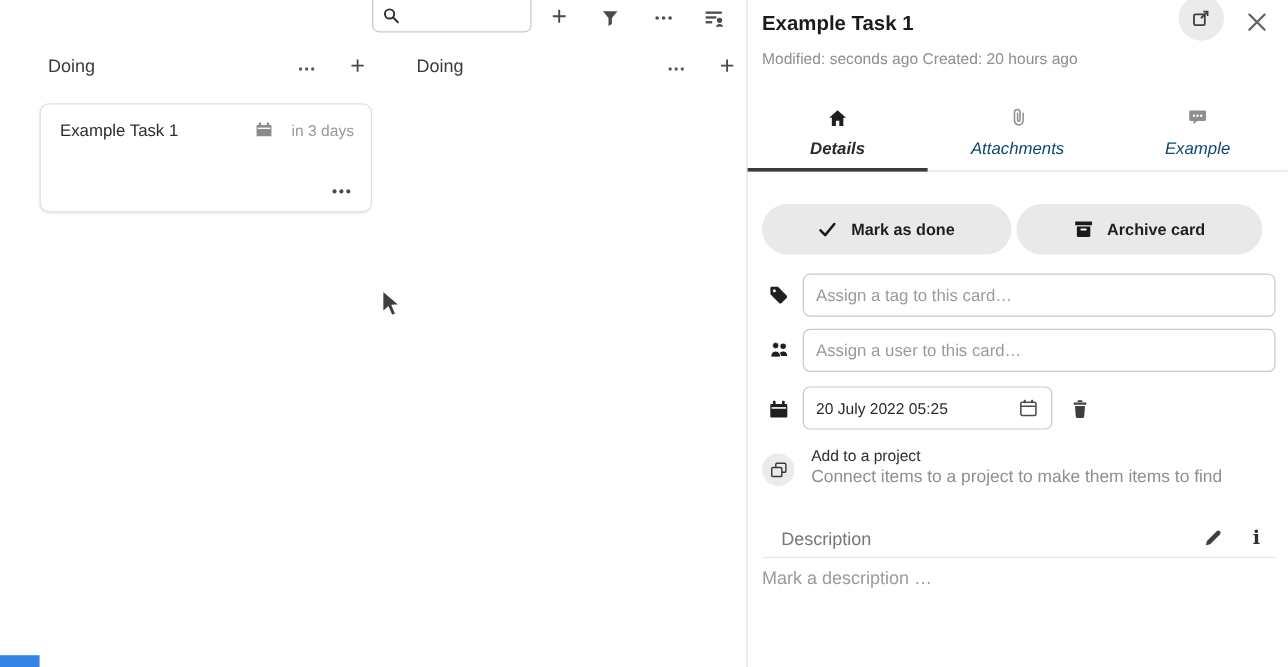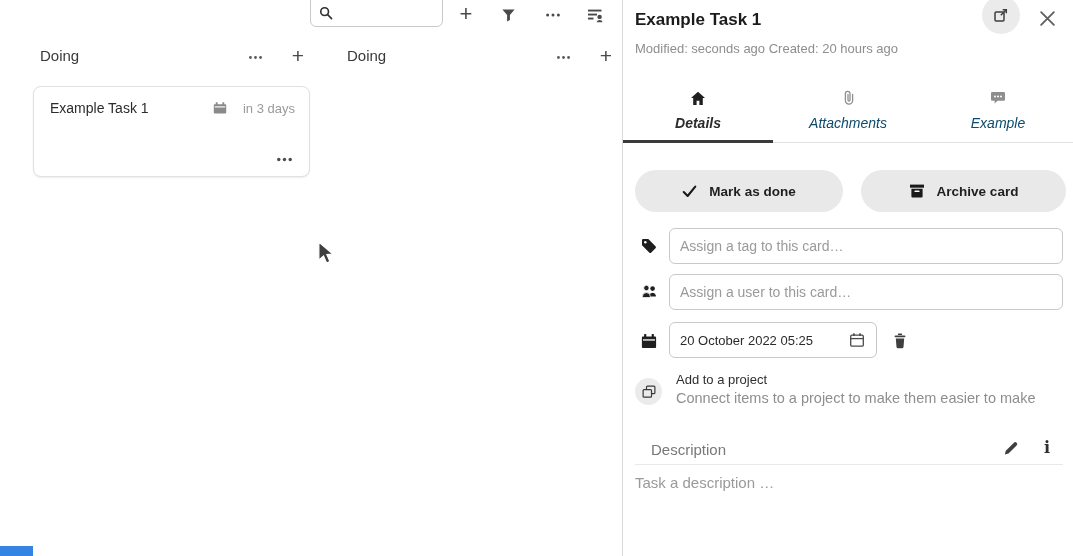--- a/index.html
+++ b/index.html
@@ -55,21 +55,21 @@
   }
   .close-btn { position:absolute; left:413px; top:7px; width:22px; height:22px; display:flex; align-items:center; justify-content:center; color:#5f5f5f; }
 
   .tabs { position:absolute; left:0; top:85px; width:450px; height:58px; display:flex; border-bottom:1px solid #e0e0e0;font-style:italic; }
   .tab { width:150px; display:flex; flex-direction:column; align-items:center; justify-content:flex-start; padding-top:5px; position:relative; }
   .tab .tab-label { margin-top:9px; font-size:14px; color:#0c4a6e; }
   .tab.active .tab-label { color:#2b2b2b; font-weight:bold; }
   .tab.active::after { content:""; position:absolute; left:0; bottom:-1px; width:100%; height:3px; background:#3a3a3a; }
   .tab-icon { height:16px; display:flex; align-items:center; }
 
-  .action-row { position:absolute; left:12px; top:170px; display:flex; gap:18px; }
+  .action-row { position:absolute; left:12px; top:170px; display:flex; gap:4px; }
   .pill-btn {
     height:42px; border:none; border-radius:21px; background:#e9e9e9;
     display:flex; align-items:center; justify-content:center; gap:12px;
     font-family:inherit; font-size:13.5px; font-weight:bold; color:#1f1f1f;
   }
   .pill-btn.done { width:208px; }
   .pill-btn.archive { width:205px; }
 
   .field-row { position:absolute; left:0; width:450px; }
   .row-icon { position:absolute; left:18px; top:10px; color:#1f1f1f; }
@@ -302,21 +302,21 @@
   <div class="field-row" style="top:322px;">
     <span class="row-icon" style="top:11px;">
       <svg width="16" height="16" viewBox="0 0 16 16">
         <rect x="3.1" y="1" width="2.2" height="3.4" rx="0.6" fill="#1f1f1f"></rect>
         <rect x="10.7" y="1" width="2.2" height="3.4" rx="0.6" fill="#1f1f1f"></rect>
         <path d="M1.8 3.6h12.4a.9.9 0 0 1 .9.9v9.6a.9.9 0 0 1-.9.9H1.8a.9.9 0 0 1-.9-.9V4.5a.9.9 0 0 1 .9-.9z" fill="#1f1f1f"></path>
         <rect x="2" y="6.3" width="12" height="1.3" fill="#fff"></rect>
       </svg>
     </span>
     <div class="date-field">
-      <span class="date-value">20 October 2022 05:25</span>
+      <span class="date-value">20 July 2022 05:25</span>
       <span class="date-cal-btn">
         <svg width="16" height="16" viewBox="0 0 16 16">
           <rect x="1.7" y="3.2" width="12.6" height="11" rx="1.2" fill="none" stroke="#4a4a4a" stroke-width="1.3"></rect>
           <path d="M1.7 6.6h12.6" stroke="#4a4a4a" stroke-width="1.3"></path>
           <rect x="4.1" y="1.2" width="1.7" height="2.8" rx="0.5" fill="#4a4a4a"></rect>
           <rect x="10.2" y="1.2" width="1.7" height="2.8" rx="0.5" fill="#4a4a4a"></rect>
         </svg>
       </span>
     </div>
     <span class="trash-btn">
@@ -330,31 +330,31 @@
 
   <div class="project-row">
     <div class="project-circle">
       <svg width="14" height="14" viewBox="0 0 15 15">
         <rect x="4.8" y="1.2" width="9" height="8" rx="1" fill="none" stroke="#3a3a3a" stroke-width="1.3"></rect>
         <rect x="1.2" y="5" width="9" height="8" rx="1" fill="#ebebeb" stroke="#3a3a3a" stroke-width="1.3"></rect>
       </svg>
     </div>
     <div>
       <div class="project-title">Add to a project</div>
-      <div class="project-sub">Connect items to a project to make them easier to make</div>
+      <div class="project-sub">Connect items to a project to make them items to find</div>
     </div>
   </div>
 
   <div class="desc-label">Description</div>
   <div class="desc-edit-btn">
     <span>
       <svg width="16" height="16" viewBox="0 0 16 16">
         <path d="M1.8 14.4l1-3.6L10.9 2.7a1.9 1.9 0 0 1 2.7 2.7L5.5 13.5z" fill="#3f3f3f"></path>
       </svg>
     </span>
   </div>
   <div class="desc-info-btn">
     <span>i</span>
   </div>
   <div class="desc-divider"></div>
-  <div class="desc-placeholder">Task a description …</div>
+  <div class="desc-placeholder">Mark a description …</div>
 
 </div>
 
 </body></html>

